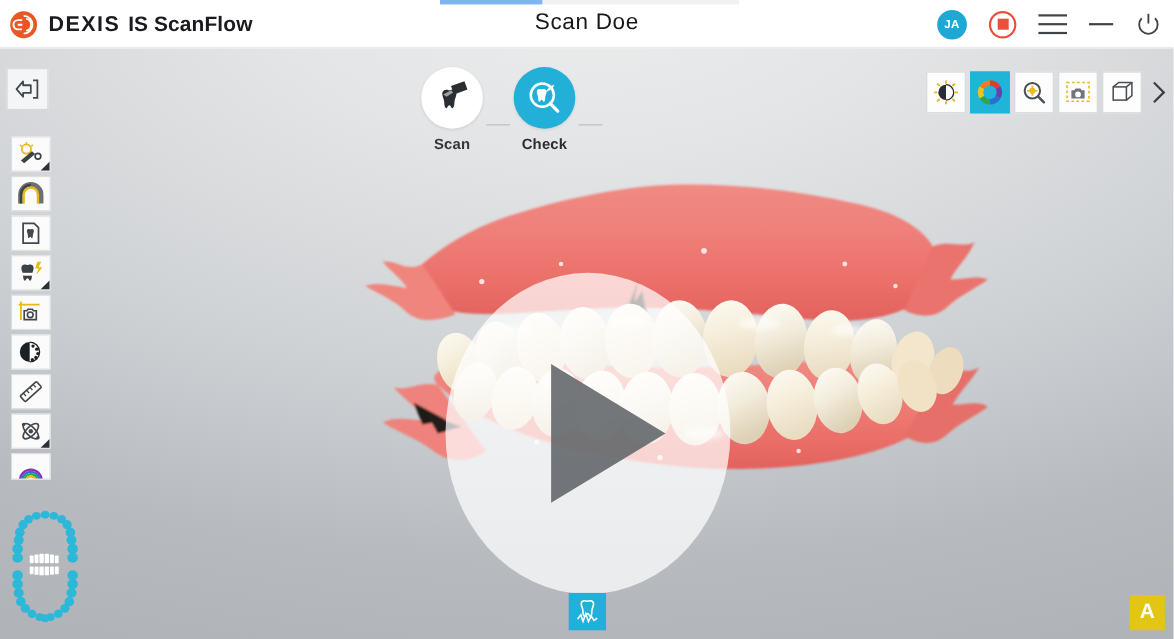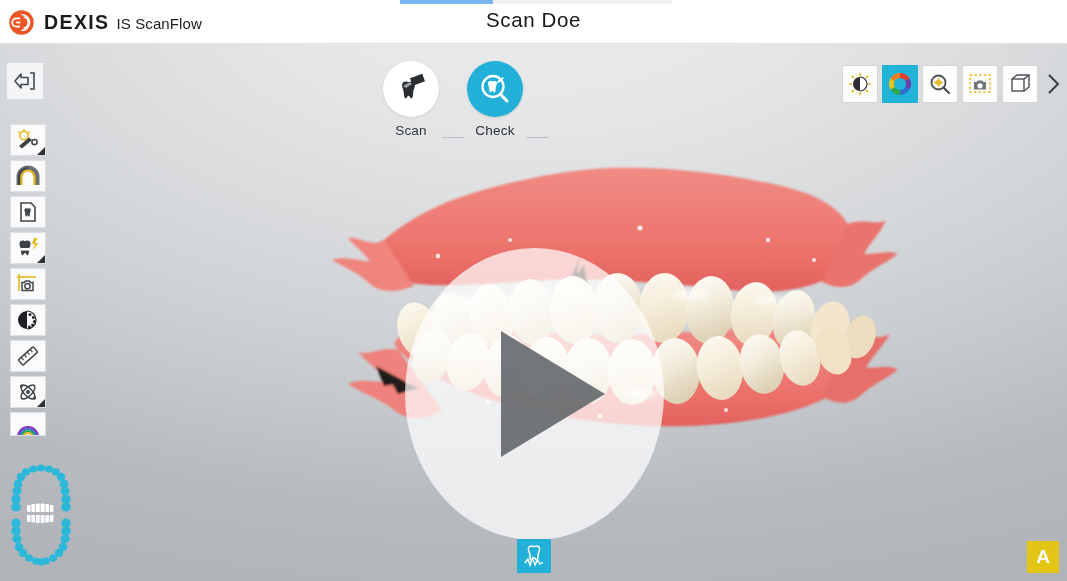--- a/index.html
+++ b/index.html
@@ -42,21 +42,21 @@
     height: 32px;
   }
   .brand-logo { width: 27px; height: 27px; display:block; }
   .brand-text {
     font-size: 19.5px; font-weight: bold;
     letter-spacing: 0.4px; color: #1b1b1f;
     display: flex; align-items: baseline; gap: 7px;
     white-space: nowrap;
   }
   .brand-dexis { letter-spacing: 1.4px; }
-  .brand-prod { font-weight: normal; letter-spacing: 0.1px; font-size: 15px; }
+  .brand-prod { font-weight: bold; letter-spacing: 0.1px; font-size: 19px; }
 
   .patient-name {
     position: absolute; left: 0; right: 0; top: 8px;
     text-align: center;
     font-size: 20.5px; color: #16181b;
     letter-spacing: 0.6px;
     pointer-events: none;
   }
 
   .hdr-right {
@@ -110,22 +110,23 @@
     width: 0; height: 0;
     border-left: 104px solid rgba(96,100,104,0.88);
     border-top: 63px solid transparent;
     border-bottom: 63px solid transparent;
     margin-left: 36px;
   }
 
   
   .steps {
     position: absolute; left: 380px; top: 17px;
-    display: flex; align-items: flex-end;
+    display: flex; align-items: center;
     z-index: 30;
+    font-weight: bold;
   }
   .step { width: 62px; display: flex; flex-direction: column; align-items: center; }
   .step-circle {
     width: 56px; height: 56px; border-radius: 50%;
     background: #ffffff;
     display: flex; align-items: center; justify-content: center;
     box-shadow: 0 1px 3px rgba(0,0,0,0.10);
   }
   .step.active .step-circle { background: #22b0d8; }
   .step-label {
@@ -229,20 +230,42 @@
         <path d="M9.6 16 h5.0" fill="none" stroke="#ffffff" stroke-width="2.1"></path>
       </svg>
       <div class="brand-text">
         <span class="brand-dexis">DEXIS</span>
         <span class="brand-prod">IS ScanFlow</span>
       </div>
     </div>
 
     <div class="patient-name">Scan  Doe</div>
 
+    <div class="hdr-right">
+      <div class="avatar">JA</div>
+
+      <div class="rec-btn">
+          <i></i>
+        </div>
+
+      <div class="burger">
+        <span></span>
+          <span></span>
+          <span></span>
+      </div>
+
+      <div class="minim"></div>
+
+      <div class="power">
+        <svg width="24" height="24" viewBox="0 0 24 24">
+          <path d="M5.9 6.6 a8.4 8.4 0 1 0 12.2 0" fill="none" stroke="#404448" stroke-width="1.7"></path>
+          <line x1="12" y1="2.6" x2="12" y2="11.4" stroke="#404448" stroke-width="1.7"></line>
+        </svg>
+      </div>
+    </div>
   </div>
 
   <div class="viewport">
 
     <div class="scan-stage">
       <svg class="scan-svg" viewBox="0 0 730 330">
         <defs>
           <linearGradient id="gumG" x1="0" y1="0" x2="0" y2="1">
             <stop offset="0%" stop-color="#f08b84"></stop>
             <stop offset="35%" stop-color="#ef7f79"></stop>

